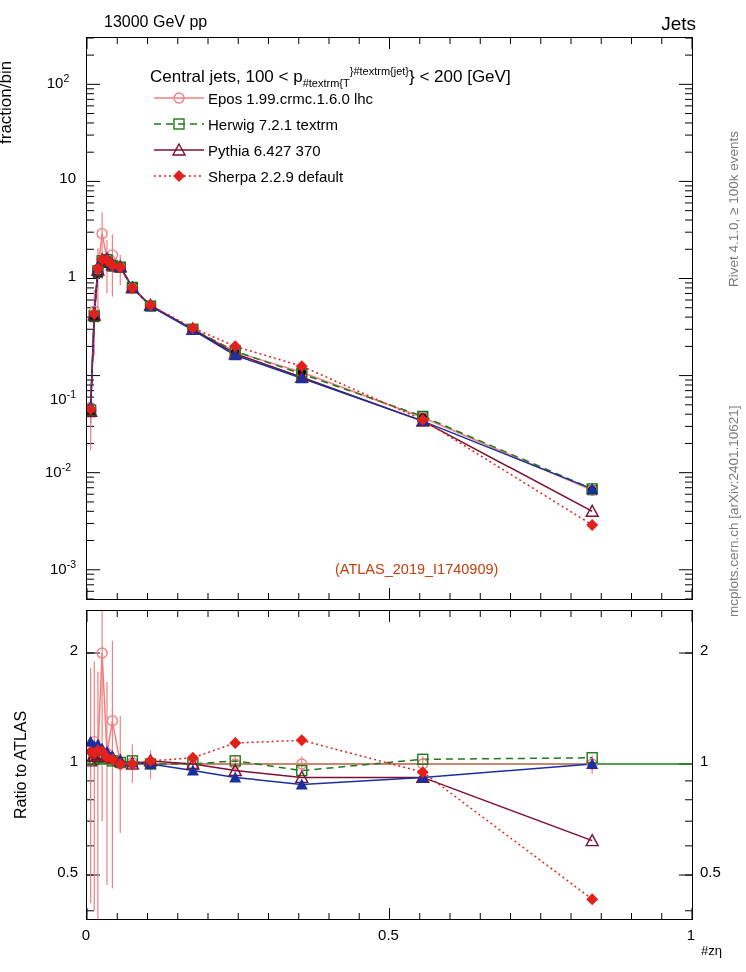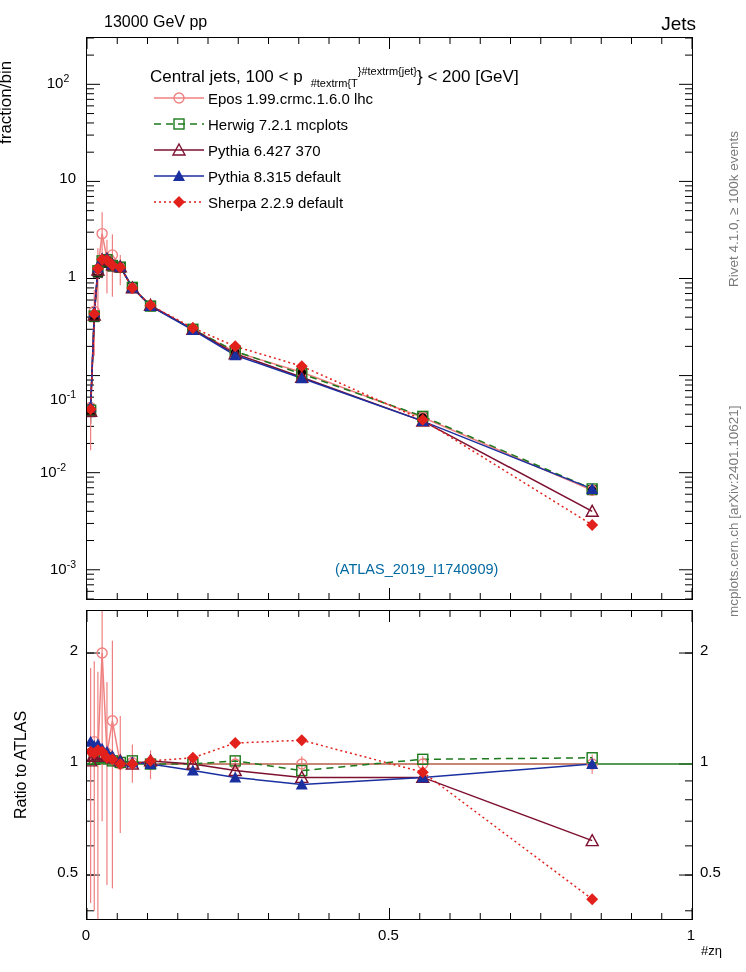--- a/index.html
+++ b/index.html
@@ -91,21 +91,21 @@
     font-size: 15px;
     white-space: nowrap;
   }
   
   .chart-title {
     position: absolute;
     left: 150px; top: 56px;
     font-size: 17px;
     white-space: nowrap;
   }
-  .chart-title .sub { font-size: 11px; vertical-align: -0.45em; margin-left: 8px; }
+  .chart-title .sub { font-size: 11px; vertical-align: -0.45em; }
   .chart-title .sup { font-size: 11px; vertical-align: 0.6em; }
   
   .legend {
     position: absolute;
     left: 150px; top: 76px;
     font-size: 15px;
   }
   .legend-row {
     display: flex;
     align-items: center;
@@ -116,21 +116,21 @@
     height: 22px;
     position: relative;
     flex: none;
   }
   .legend-label { white-space: nowrap; }
   
   .watermark {
     position: absolute;
     left: 335px; top: 552px;
     font-size: 14.5px;
-    color: #0369a1;
+    color: #c2410c;
   }
 </style>
 </head>
 <body>
 
 <div class="root">
 
   <div class="hdr-left">13000 GeV pp</div>
   <div class="hdr-right">Jets</div>
 
@@ -586,59 +586,50 @@
         </div>
         <span class="legend-label">Epos 1.99.crmc.1.6.0 lhc</span>
       </div>
       <div class="legend-row">
         <div class="legend-key">
           <svg width="58" height="22">
             <line x1="4" y1="11" x2="54" y2="11" stroke="#1c7a1c" stroke-width="1.5" stroke-dasharray="7,5"></line>
             <rect x="24" y="6" width="10" height="10" fill="none" stroke="#1c7a1c" stroke-width="1.4"></rect>
           </svg>
         </div>
-        <span class="legend-label">Herwig 7.2.1 mcplots</span>
+        <span class="legend-label">Herwig 7.2.1 textrm</span>
       </div>
       <div class="legend-row">
         <div class="legend-key">
           <svg width="58" height="22">
             <line x1="4" y1="11" x2="54" y2="11" stroke="#7d1030" stroke-width="1.5"></line>
             <polygon points="29,5 35,16 23,16" fill="none" stroke="#7d1030" stroke-width="1.4"></polygon>
           </svg>
         </div>
         <span class="legend-label">Pythia 6.427 370</span>
       </div>
       <div class="legend-row">
         <div class="legend-key">
           <svg width="58" height="22">
-            <line x1="4" y1="11" x2="54" y2="11" stroke="#1a2fa0" stroke-width="1.5"></line>
-            <polygon points="29,5 35,16 23,16" fill="#1a2fa0"></polygon>
-          </svg>
-        </div>
-        <span class="legend-label">Pythia 8.315 default</span>
-      </div>
-      <div class="legend-row">
-        <div class="legend-key">
-          <svg width="58" height="22">
             <line x1="4" y1="11" x2="54" y2="11" stroke="#e2201c" stroke-width="1.5" stroke-dasharray="2,3"></line>
             <polygon points="29,5 35,11 29,17 23,11" fill="#e2201c"></polygon>
           </svg>
         </div>
         <span class="legend-label">Sherpa 2.2.9 default</span>
       </div>
     </div>
 
   <div class="watermark">(ATLAS_2019_I1740909)</div>
 
   <div id="ticklayer">
       <div class="tick" style="left: 40px; top: 63.3236px; width: 36px; text-align: center;"><span>10</span><sup style="font-size: 10.5px;">2</sup></div>
       <div class="tick" style="left: 54px; top: 160.414px; width: 22px; text-align: right;">10</div>
       <div class="tick" style="left: 63px; top: 257.503px; width: 13px; text-align: right;">1</div>
       <div class="tick" style="left: 40px; top: 354.593px; width: 36px; text-align: right; margin-top: 24px;"><span>10</span><sup style="font-size: 10.5px;">-1</sup></div>
-      <div class="tick" style="left: 40px; top: 451.683px; width: 36px; text-align: left;"><span>10</span><sup style="font-size: 10.5px;">-2</sup></div>
+      <div class="tick" style="left: 40px; top: 451.683px; width: 36px; text-align: center;"><span>10</span><sup style="font-size: 10.5px;">-2</sup></div>
       <div class="tick" style="left: 40px; top: 548.773px; width: 36px; text-align: right;"><span>10</span><sup style="font-size: 10.5px;">-3</sup></div>
       <div class="tick" style="left: 65px; top: 632.02px; width: 13px; text-align: right;">2</div>
       <div class="tick" style="left: 700px; top: 632.02px;">2</div>
       <div class="tick" style="left: 65px; top: 743.033px; width: 13px; text-align: right;">1</div>
       <div class="tick" style="left: 700px; top: 743.033px;">1</div>
       <div class="tick" style="left: 47px; top: 854.047px; width: 31px; text-align: right;">0.5</div>
       <div class="tick" style="left: 700px; top: 854.047px;">0.5</div>
       <div class="tick" style="left: 66px; top: 917px; width: 40px; text-align: center;">0</div>
       <div class="tick" style="left: 368.5px; top: 917px; width: 40px; text-align: center;">0.5</div>
       <div class="tick" style="left: 671px; top: 917px; width: 40px; text-align: center;">1</div>

